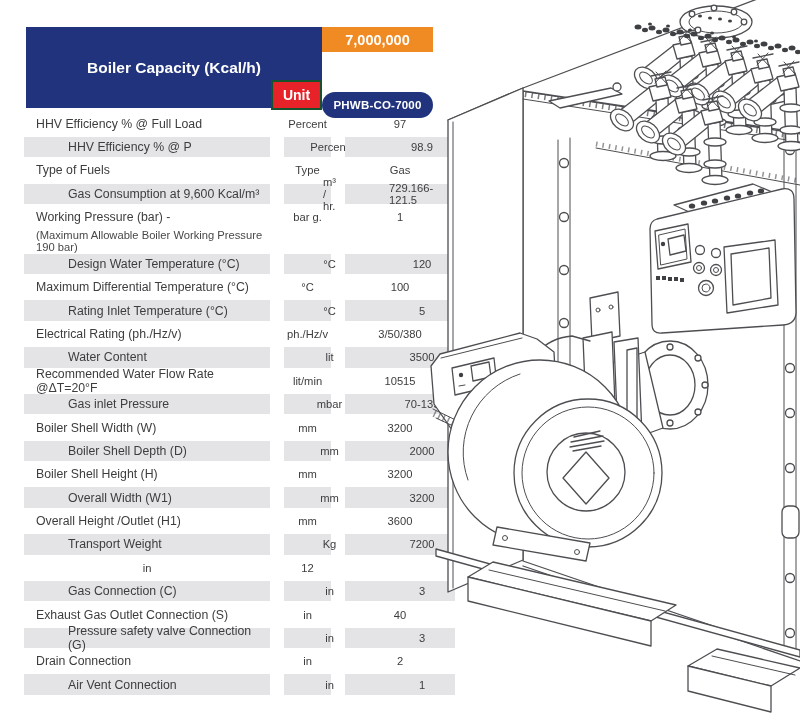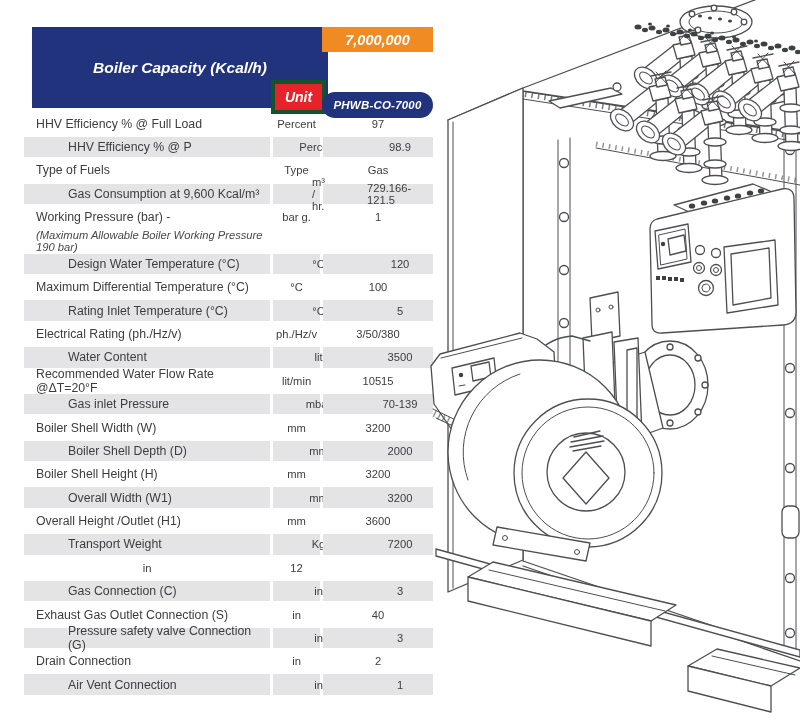--- a/index.html
+++ b/index.html
@@ -1,34 +1,34 @@
 <!DOCTYPE html>
 <html><head>
 <meta charset="utf-8">
 <style>
   html,body{margin:0;padding:0;background:#fff;}
   .page{position:relative;width:800px;height:722px;background:#ffffff;overflow:hidden;
         font-family:"Liberation Sans",sans-serif;}
   
   .spec{position:absolute;left:24px;top:27px;width:409px;}
   .thead{position:relative;height:81px;}
-  .hcell{position:absolute;display:flex;align-items:center;justify-content:center;color:#fff;font-style:italic;}
-  .h-cap{left:8px;top:0;width:296px;height:81px;background:#21337c;font-size:15.5px;font-weight:bold;}
+  .hcell{position:absolute;display:flex;align-items:center;justify-content:center;color:#fff;}
+  .h-cap{left:2px;top:0;width:296px;height:81px;background:#21337c;font-size:15.5px;font-weight:bold;}
   .h-capval{left:298px;top:0;width:111px;height:25px;background:#f08a23;font-size:14.5px;font-weight:bold;}
   .h-model{left:298px;top:27px;width:111px;height:26px;background:#8e9195;font-size:14.5px;font-weight:bold;}
-  .h-unit{left:247px;top:53px;width:47px;height:26px;background:#e72329;border:4px solid #14532d;
+  .h-unit{left:247px;top:53px;width:47px;height:26px;background:#e72329;border:2px solid #14532d;
           font-size:14px;font-weight:bold;}
   .h-modelval{left:298px;top:65px;width:111px;height:26px;background:#21337c;font-size:11.5px;font-weight:bold;letter-spacing:.2px;border-radius:13px;}
   .tbody{margin-top:4px;}
-  .row{display:grid;grid-template-columns:246px 47px 110px;column-gap:3px;height:23.38px;align-items:center;}
+  .row{display:grid;grid-template-columns:246px 47px 110px;column-gap:14px;height:23.38px;align-items:center;}
   .cell{height:20.5px;display:flex;align-items:center;color:#3d3d40;}
   .c-name{font-size:12.3px;padding-left:12px;}
   .c-unit,.c-value{justify-content:center;font-size:11.2px;padding-left:0;}
   .row.shaded .cell{background:#e4e4e6;padding-left:44px;}
-  .row.note .c-name{font-style:italic;font-size:11.2px;color:#48484b;}
+  .row.note .c-name{font-size:11.2px;color:#48484b;}
   
   .drawing{position:absolute;left:0;top:0;width:800px;height:722px;}
   .ln{fill:#ffffff;stroke:#4d4e52;stroke-width:1.3;stroke-linejoin:round;}
   .st{fill:none;stroke:#4d4e52;stroke-width:1.3;stroke-linejoin:round;stroke-linecap:round;}
   .thin{stroke-width:1;}
   .dk{fill:#3f4044;stroke:none;}
 </style>
 </head>
 <body>
 

